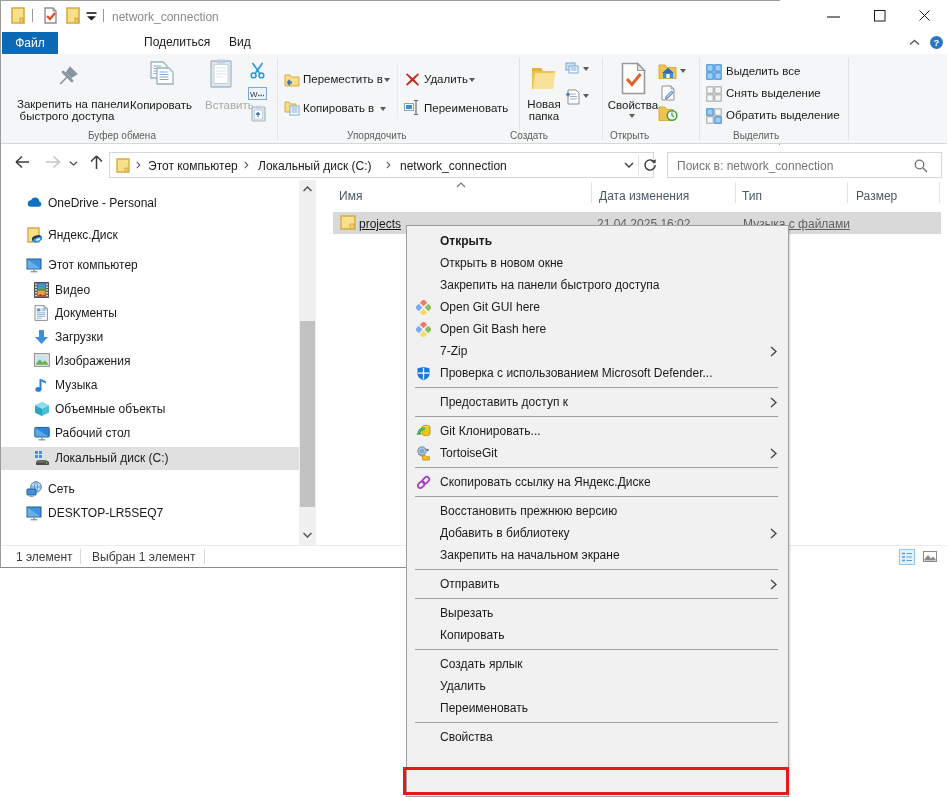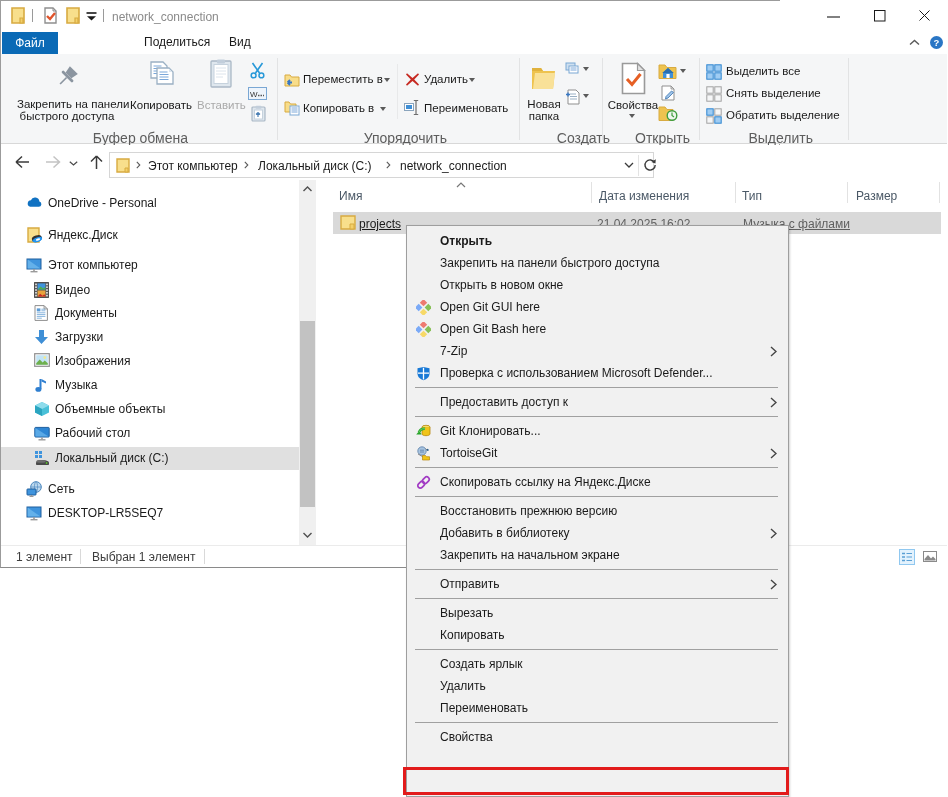--- a/index.html
+++ b/index.html
@@ -15,21 +15,21 @@
 .qsep { position:absolute; top:8px; width:1px; height:13px; background:#9a9a9a; }
 #wintitle { position:absolute; left:111px; top:9px; font-size:12px; color:#8a8a8a; }
 
 #tabbar { position:absolute; left:0; top:30px; width:946px; height:23px; background:#fff; }
 #tab-file { position:absolute; left:1px; top:1px; width:56px; height:23px; background:#0a6ab6; color:#fff; font-size:12px; text-align:center; line-height:23px; }
 #tab-home { position:absolute; left:57px; top:0px; width:70px; height:23px; background:#fdfdfd; border:1px solid #d8d8d8; border-bottom:none; color:#1a1a1a; font-size:12px; text-align:center; line-height:23px;margin-top:28px; }
 .tabtxt { position:absolute; top:0; height:23px; line-height:23px; font-size:12px; color:#1a1a1a; }
 
 #ribbon { position:absolute; left:0; top:53px; width:946px; height:90px; background:#f5f6f7; border-bottom:1px solid #d8d8d8; }
 .rdiv { position:absolute; top:4px; width:1px; height:82px; background:#e2e3e4; }
-.rlabel { position:absolute; top:76px; font-size:14px; color:#5d5d5d; text-align:right; white-space:nowrap; }
+.rlabel { position:absolute; top:76px; font-size:10px; color:#5d5d5d; text-align:left; white-space:nowrap; }
 .rtext { position:absolute; font-size:11.5px; color:#1a1a1a; white-space:nowrap; }
 .rtextc { position:absolute; font-size:11.5px; color:#1a1a1a; text-align:center; white-space:nowrap; }
 .rgray { color:#a9a9a9; }
 .darr { position:absolute; width:0; height:0; border-left:3.5px solid transparent; border-right:3.5px solid transparent; border-top:4px solid #5a5a5a; }
 
 #addrrow { position:absolute; left:0; top:144px; width:946px; height:35px; background:#fff; }
 #addrfield { position:absolute; left:108px; top:7px; width:545px; height:26px; border:1px solid #d6d6d6; background:#fff; }
 #searchfield { position:absolute; left:666px; top:7px; width:275px; height:26px; border:1px solid #d6d6d6; background:#fff; }
 .crumb { position:absolute; top:6px; font-size:12px; color:#1a1a1a; white-space:nowrap; }
 .ccv { position:absolute; top:8px; }
@@ -125,21 +125,21 @@
           <path d="M21 8.6l3.4 3.4H21z" fill="#dce6f0"></path>
           <path d="M11.5 12h8M11.5 14.5h9M11.5 17h9M11.5 19.5h9" stroke="#7ba7d9" stroke-width="1"></path>
         </svg>
     <div class="rtextc" style="left:125px;top:45px;width:70px">Копировать</div>
     <svg class="abs" style="left:207px;top:5px" width="26" height="30" viewBox="0 0 26 30">
           <rect x="3" y="2" width="20" height="26" rx="1" fill="#dfe7ee" stroke="#aab8c6" stroke-width="1.3"></rect>
           <rect x="9" y="0.6" width="8" height="4" rx="1" fill="#c2cedb"></rect>
           <rect x="6" y="5.5" width="14" height="19" fill="#fff" stroke="#c6d2dd" stroke-width="1"></rect>
           <path d="M8 9h10M8 12h10M8 15h10M8 18h7" stroke="#dce4ec" stroke-width="1"></path>
         </svg>
-    <div class="rtextc rgray" style="left:196px;top:45px;width:48px">Вставить</div>
+    <div class="rtextc rgray" style="left:204px;top:45px;width:48px">Вставить</div>
     <svg class="abs" style="left:248px;top:8px" width="17" height="17" viewBox="0 0 17 17">
           <path d="M3.5 1l7 10M13.5 1l-7 10" stroke="#2798d8" stroke-width="1.6"></path>
           <circle cx="4.6" cy="13.4" r="2.4" fill="none" stroke="#2798d8" stroke-width="1.5"></circle>
           <circle cx="12.4" cy="13.4" r="2.4" fill="none" stroke="#2798d8" stroke-width="1.5"></circle>
         </svg>
     <svg class="abs" style="left:247px;top:33px" width="19" height="13" viewBox="0 0 19 13">
           <rect x="0.5" y="0.5" width="18" height="12" fill="#eef4fb" stroke="#7aa7d4"></rect>
           <text x="2" y="9.5" font-size="8" fill="#333" font-family="Liberation Sans">W</text>
           <path d="M10 8.5h6" stroke="#555" stroke-width="1.4" stroke-dasharray="1.5 1"></path>
         </svg>
@@ -282,20 +282,27 @@
             <path d="M0.8 0.8l3 3.2-3 3.2" fill="none" stroke="#5a5a5a" stroke-width="1.1"></path>
           </svg>
       <div class="crumb" style="left:290px">network_connection</div>
       <svg class="ccv" style="left:514px;top:9px" width="10" height="7" viewBox="0 0 10 7">
             <path d="M1 1l4 4 4-4" fill="none" stroke="#3b3b3b" stroke-width="1.3"></path>
           </svg>
       <div class="abs" style="left:528px;top:2px;width:1px;height:21px;background:#e3e3e3"></div>
       <svg class="ccv" style="left:533px;top:5px" width="14" height="14" viewBox="0 0 14 14">
             <path d="M11.6 4.6A5.1 5.1 0 1 0 12.2 7" fill="none" stroke="#3b3b3b" stroke-width="1.4"></path>
             <path d="M12.8 1.2l-0.4 4.2-4-1.4z" fill="#3b3b3b"></path>
+          </svg>
+    </div>
+    <div id="searchfield">
+      <div class="crumb" style="left:9px;color:#757575">Поиск в: network_connection</div>
+      <svg class="abs" style="left:246px;top:6px" width="14" height="14" viewBox="0 0 14 14">
+            <circle cx="5.5" cy="5.5" r="4.3" fill="none" stroke="#6e6e6e" stroke-width="1.3"></circle>
+            <path d="M9 9l4 4" stroke="#6e6e6e" stroke-width="1.3"></path>
           </svg>
     </div>
   </div>
   <div id="main">
 
     <div id="navscroll">
       <div id="navthumb"></div>
       <svg class="abs" style="left:4px;top:6px" width="9" height="6" viewBox="0 0 9 6">
             <path d="M0.5 5L4.5 1L8.5 5" fill="none" stroke="#505050" stroke-width="1.4"></path>
           </svg>
@@ -468,22 +475,22 @@
           <path d="M7.5 4.5h5.5M7.5 8h5.5M7.5 11.5h5.5" stroke="#5a9fd4" stroke-width="1"></path>
         </svg>
     <svg class="abs" style="left:921px;top:3px" width="16" height="16" viewBox="0 0 16 16">
           <rect x="1.5" y="2.5" width="13" height="10" fill="#fff" stroke="#8a8a8a"></rect>
           <path d="M2.5 10l3.5-4 3 3.5 2-2 2.5 2.5v1.5h-11z" fill="#8a8a8a"></path>
         </svg>
   </div>
 </div>
 <div id="cmenu">
   <div class="mi b">Открыть</div>
+  <div class="mi">Открыть в новом окне</div>
   <div class="mi">Закрепить на панели быстрого доступа</div>
-  <div class="mi">Открыть в новом окне</div>
   <div class="mi"><svg class="micon" viewBox="0 0 15 15">
           <g transform="rotate(45 7.5 7.5)">
             <rect x="1.5" y="1.5" width="5.2" height="5.2" fill="#ee7a70"></rect>
             <rect x="8.3" y="1.5" width="5.2" height="5.2" fill="#88c057"></rect>
             <rect x="1.5" y="8.3" width="5.2" height="5.2" fill="#7baaf7"></rect>
             <rect x="8.3" y="8.3" width="5.2" height="5.2" fill="#f7d967"></rect>
           </g>
         </svg>Open Git GUI here</div>
   <div class="mi"><svg class="micon" viewBox="0 0 15 15">
           <g transform="rotate(45 7.5 7.5)">

